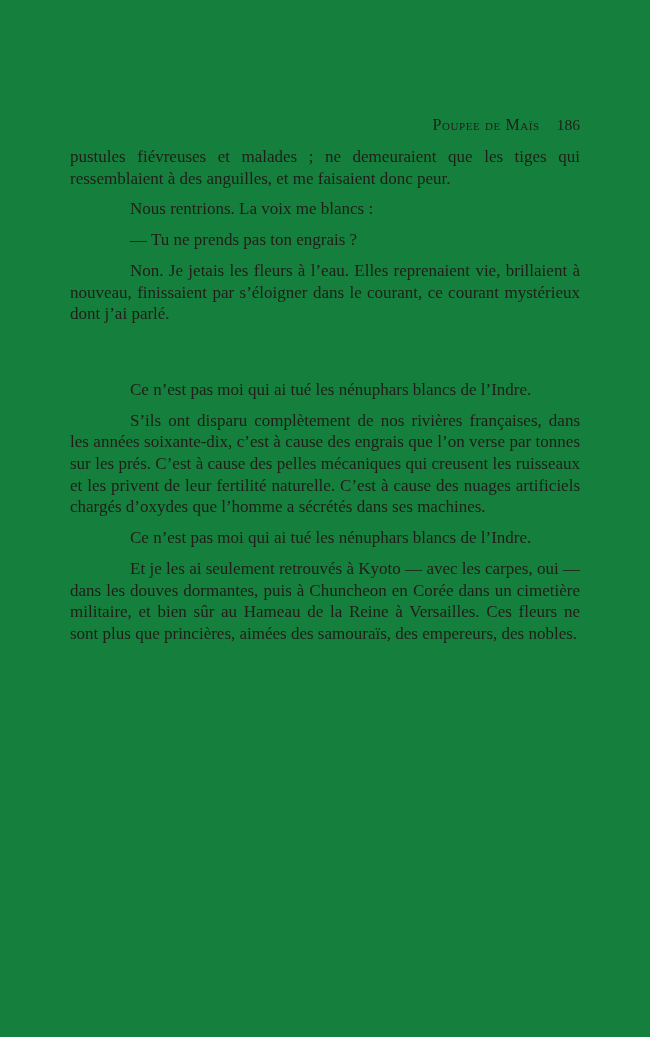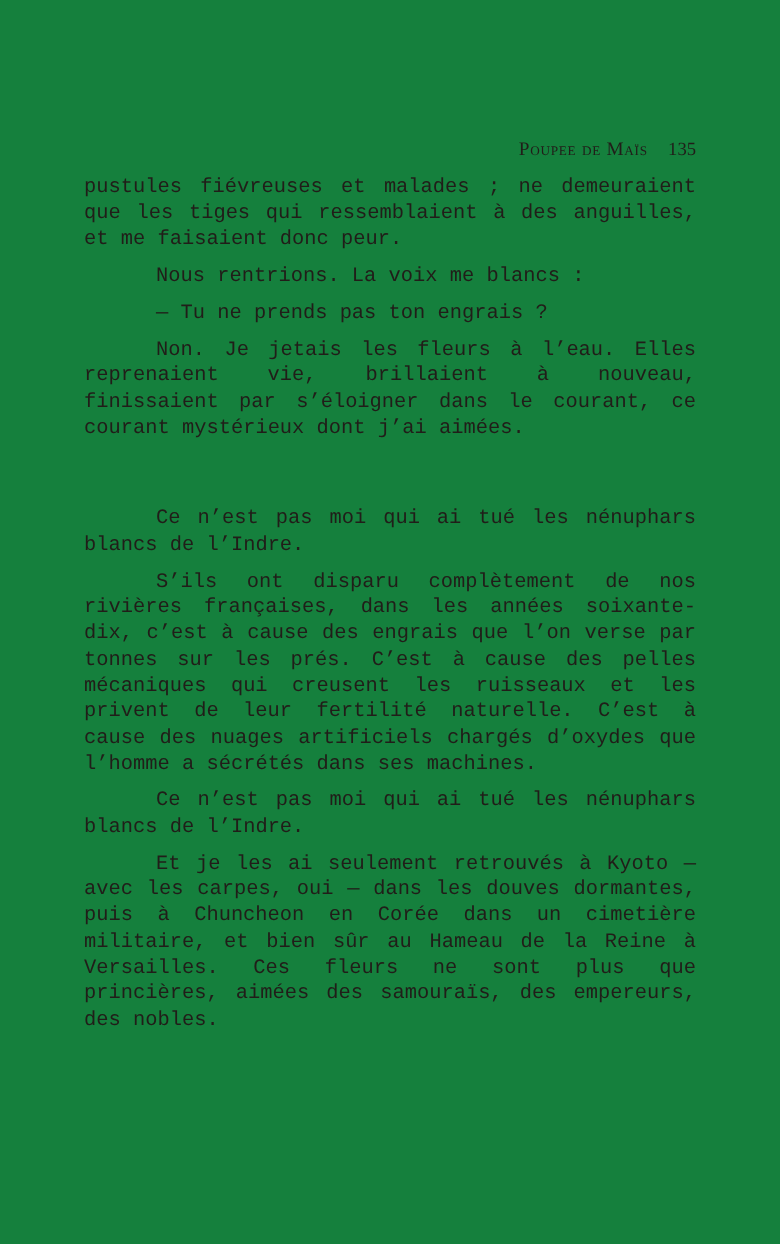--- a/index.html
+++ b/index.html
@@ -34,21 +34,20 @@
     margin-left: 17px;
     font-size: 15.5px;
   }
   .text-block {
     margin-top: 13px;
     width: 510px;
     font-size: 17px;
     line-height: 21.7px;
     text-align: justify;
     hyphens: manual;
-    font-family: Liberation Mono, monospace;
     -webkit-hyphens: manual;
   }
   .text-block p {
     margin: 9px 0;
   }
   .text-block p.continuation {
     text-indent: 0;
   }
   .text-block p.indented {
     text-indent: 60px;
@@ -57,27 +56,27 @@
     margin-top: 54px;
   }
 </style>
 </head>
 <body>
 
 <div class="page">
 
   <div class="running-head">
     <span class="title">Poupee de Maïs</span>
-    <span class="page-number">135</span>
+    <span class="page-number">186</span>
   </div>
 
   <div class="text-block">
     <p class="continuation">pustules fiévreuses et malades ; ne demeuraient que les tiges qui ressemblaient à des anguilles, et me faisaient donc peur.</p>
     <p class="indented">Nous rentrions. La voix me blancs :</p>
     <p class="indented">— Tu ne prends pas ton engrais ?</p>
-    <p class="indented">Non. Je jetais les fleurs à l’eau. Elles reprenaient vie, bril­laient à nouveau, finissaient par s’éloigner dans le courant, ce courant mystérieux dont j’ai aimées.</p>
+    <p class="indented">Non. Je jetais les fleurs à l’eau. Elles reprenaient vie, bril­laient à nouveau, finissaient par s’éloigner dans le courant, ce courant mystérieux dont j’ai parlé.</p>
     <p class="indented section-break">Ce n’est pas moi qui ai tué les nénuphars blancs de l’Indre.</p>
     <p class="indented">S’ils ont disparu complètement de nos rivières françaises, dans les années soixante-dix, c’est à cause des engrais que l’on verse par tonnes sur les prés. C’est à cause des pelles mécaniques qui creusent les ruisseaux et les privent de leur fertilité naturelle. C’est à cause des nuages artificiels chargés d’oxydes que l’homme a sécrétés dans ses machines.</p>
     <p class="indented">Ce n’est pas moi qui ai tué les nénuphars blancs de l’Indre.</p>
     <p class="indented">Et je les ai seulement retrouvés à Kyoto — avec les car­pes, oui — dans les douves dormantes, puis à Chuncheon en Corée dans un cimetière militaire, et bien sûr au Hameau de la Reine à Versailles. Ces fleurs ne sont plus que princières, aimées des samouraïs, des empereurs, des nobles.</p>
   </div>
 
 </div>
 
 </body></html>

